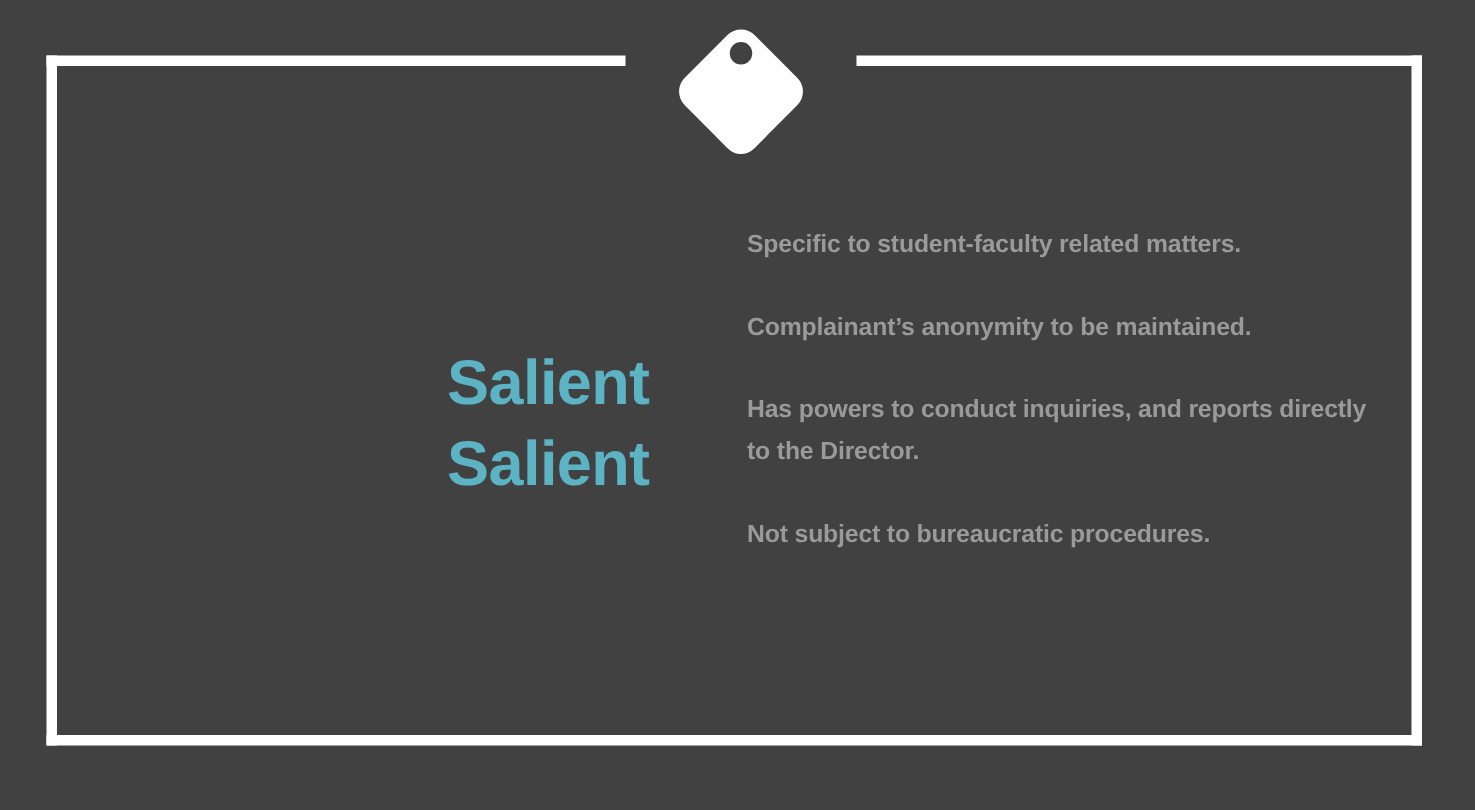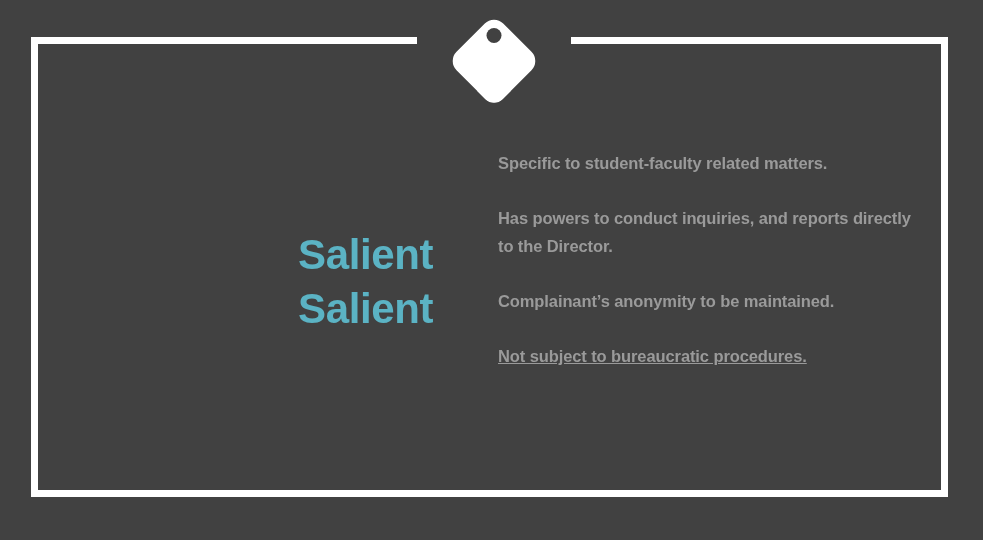--- a/index.html
+++ b/index.html
@@ -69,21 +69,21 @@
     list-style: none;
   }
   .feature-item {
     color: #9a9a9a;
     font-size: 16.5px;
     font-weight: bold;
     line-height: 1.70;
     letter-spacing: -0.1px;
     margin-bottom: 27px;
   }
-  .feature-item:last-child { margin-bottom: 0; text-decoration: underline; }
+  .feature-item:last-child { margin-bottom: 0; }
 </style>
 </head>
 <body>
 
 <div id="slide">
 
   <div class="frame-bar" id="frame-top-left"></div>
   <div class="frame-bar" id="frame-top-right"></div>
   <div class="frame-bar" id="frame-bottom"></div>
   <div class="frame-bar" id="frame-left"></div>
@@ -99,18 +99,18 @@
     </svg>
   </div>
 
   <div id="title-block">
     <span class="title-line">Salient</span>
     <span class="title-line">Salient</span>
   </div>
 
   <ul id="feature-list">
     <li class="feature-item">Specific to student-faculty related matters.</li>
+    <li class="feature-item">Complainant’s anonymity to be maintained.</li>
     <li class="feature-item">Has powers to conduct inquiries, and reports directly to the Director.</li>
-    <li class="feature-item">Complainant’s anonymity to be maintained.</li>
     <li class="feature-item">Not subject to bureaucratic procedures.</li>
   </ul>
 
 </div>
 
 </body></html>

